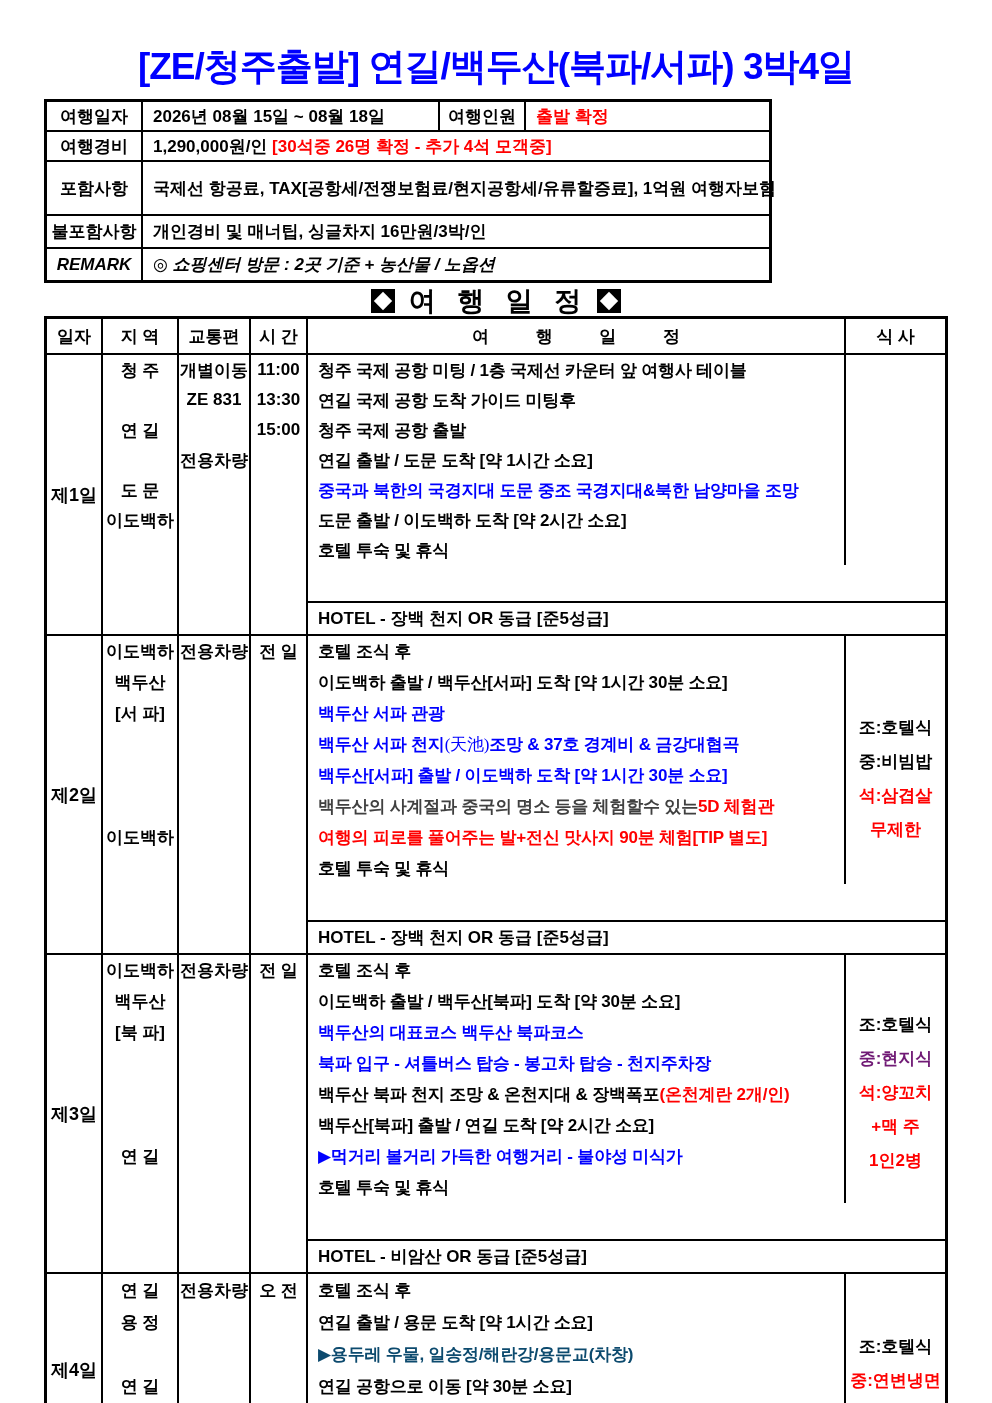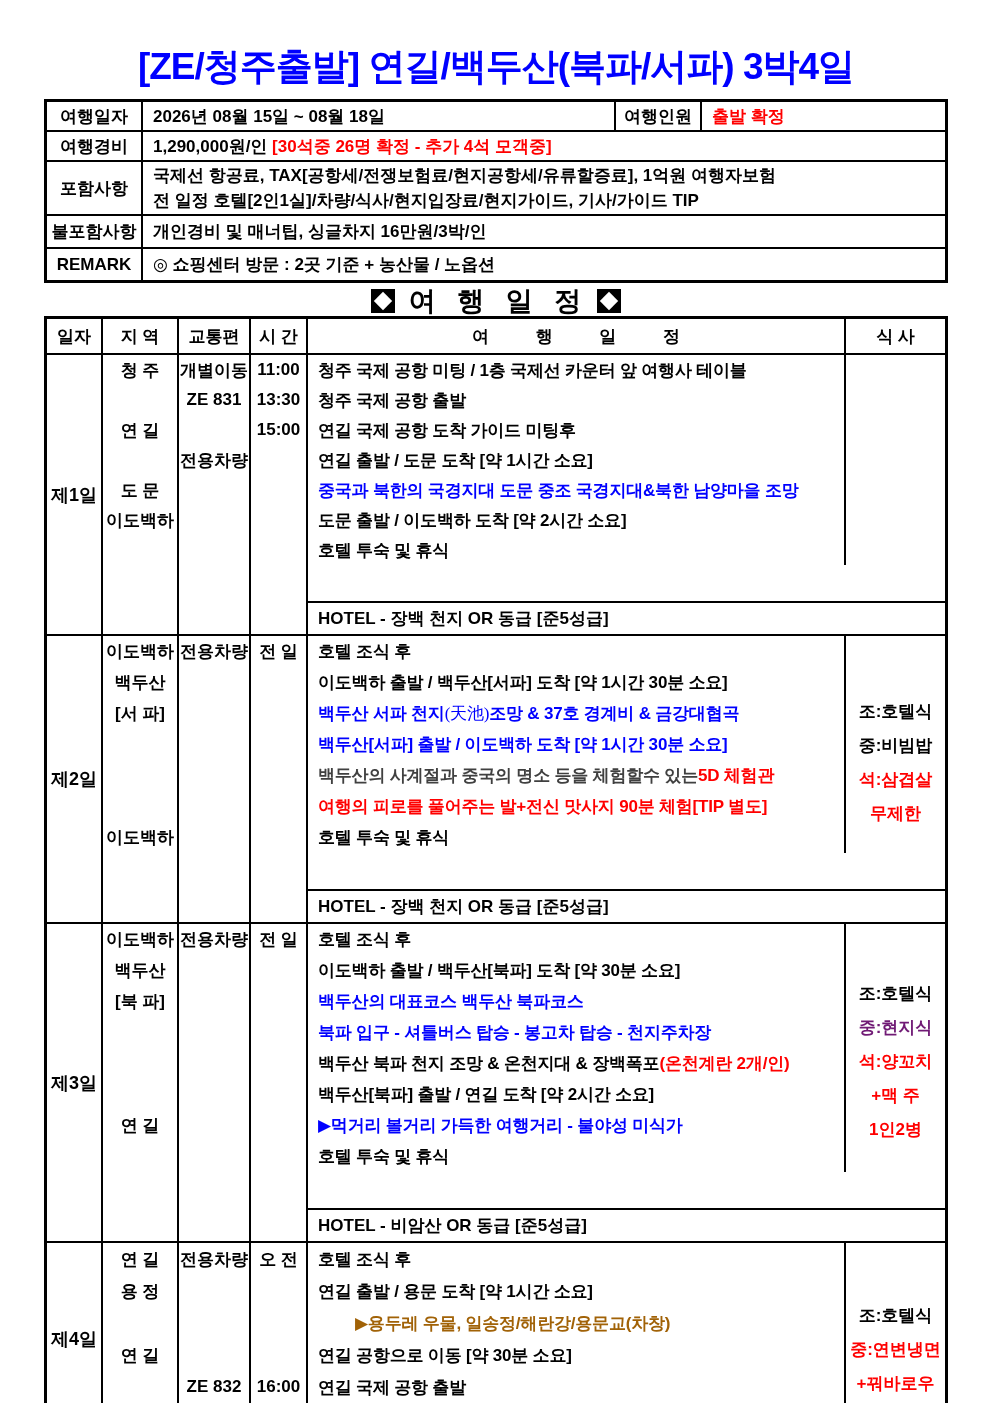--- a/index.html
+++ b/index.html
@@ -1,24 +1,24 @@
 <!DOCTYPE html>
 <html><head>
 <meta charset="utf-8">
 <style>
   html,body{margin:0;padding:0;background:#fff;}
   .page{position:relative;width:992px;height:1403px;background:#ffffff;overflow:hidden;
         font-family:"Liberation Sans","DejaVu Sans",sans-serif;font-weight:bold;color:#000;}
   .title{position:absolute;top:42px;left:0;width:100%;text-align:center;
          font-size:37px;font-weight:800;color:#0000ff;letter-spacing:-1px;white-space:nowrap;}
   
-  .info-table{position:absolute;left:44px;top:99px;width:904px;border:3px solid #000;
+  .info-table{position:absolute;left:44px;top:99px;width:728px;border:3px solid #000;
               box-sizing:border-box;font-size:17px;background:#fff;}
   .irow{display:flex;align-items:stretch;border-bottom:2px solid #000;}
-  .irow:last-child{border-bottom:none;}
+  .irow:last-child{border-bottom:none;font-style:italic;}
   .ilabel{width:96px;flex:0 0 96px;border-right:2px solid #000;display:flex;align-items:center;
           justify-content:center;text-align:center;box-sizing:border-box;white-space:nowrap;}
   .ivalue{flex:1;display:flex;align-items:center;padding-left:10px;white-space:nowrap;box-sizing:border-box;}
   .ilabel2{width:88px;flex:0 0 88px;border-left:2px solid #000;border-right:2px solid #000;
            display:flex;align-items:center;justify-content:center;box-sizing:border-box;white-space:nowrap;}
   .ivalue2{width:243px;flex:0 0 243px;display:flex;align-items:center;padding-left:10px;
            box-sizing:border-box;white-space:nowrap;}
   .r-s{height:28px;}
   .r-m{height:31px;}
   .r-d{height:52px;}
@@ -81,21 +81,20 @@
       <div class="ivalue">
         <span>1,290,000원/인</span>
         <span>&nbsp;</span>
         <span class="red">[30석중 26명 확정 - 추가 4석 모객중]</span>
       </div>
     </div>
     <div class="irow r-d">
       <div class="ilabel">포함사항</div>
       <div class="ivalue col2">
         <div>국제선 항공료, TAX[공항세/전쟁보험료/현지공항세/유류할증료], 1억원 여행자보험</div>
-        <div>전 일정 호텔[2인1실]/차량/식사/현지입장료/현지가이드, 기사/가이드 TIP</div>
       </div>
     </div>
     <div class="irow r-m">
       <div class="ilabel">불포함사항</div>
       <div class="ivalue">개인경비 및 매너팁, 싱글차지 16만원/3박/인</div>
     </div>
     <div class="irow r-m">
       <div class="ilabel">REMARK</div>
       <div class="ivalue">◎ 쇼핑센터 방문 : 2곳 기준 + 농산물 / 노옵션</div>
     </div>
@@ -146,24 +145,24 @@
             <div class="slot" style="height: 30px;"></div>
             <div class="slot" style="height: 30px;"></div>
           </div>
           <div class="main-col">
             <div class="content">
               <div class="itin-col">
                 <div class="itin-line" style="height: 30px;">
                   <span class="c-seg " style="color: rgb(0, 0, 0);">청주 국제 공항 미팅 / 1층 국제선 카운터 앞 여행사 테이블</span>
                 </div>
                 <div class="itin-line" style="height: 30px;">
+                  <span class="c-seg " style="color: rgb(0, 0, 0);">연길 국제 공항 도착 가이드 미팅후</span>
+                </div>
+                <div class="itin-line" style="height: 30px;">
                   <span class="c-seg " style="color: rgb(0, 0, 0);">청주 국제 공항 출발</span>
-                </div>
-                <div class="itin-line" style="height: 30px;">
-                  <span class="c-seg " style="color: rgb(0, 0, 0);">연길 국제 공항 도착 가이드 미팅후</span>
                 </div>
                 <div class="itin-line" style="height: 30px;">
                   <span class="c-seg " style="color: rgb(0, 0, 0);">연길 출발 / 도문 도착 [약 1시간 소요]</span>
                 </div>
                 <div class="itin-line" style="height: 30px;">
                   <span class="c-seg " style="color: rgb(0, 0, 255);">중국과 북한의 국경지대 도문 중조 국경지대&amp;북한 남양마을 조망</span>
                 </div>
                 <div class="itin-line" style="height: 30px;">
                   <span class="c-seg " style="color: rgb(0, 0, 0);">도문 출발 / 이도백하 도착 [약 2시간 소요]</span>
                 </div>
@@ -210,20 +209,23 @@
           <div class="main-col">
             <div class="content">
               <div class="itin-col">
                 <div class="itin-line" style="height: 31px;">
                   <span class="c-seg " style="color: rgb(0, 0, 0);">호텔 조식 후</span>
                 </div>
                 <div class="itin-line" style="height: 31px;">
                   <span class="c-seg " style="color: rgb(0, 0, 0);">이도백하 출발 / 백두산[서파] 도착 [약 1시간 30분 소요]</span>
                 </div>
                 <div class="itin-line" style="height: 31px;">
+                  <span class="c-seg " style="color: rgb(0, 0, 255);">백두산 서파 관광</span>
+                </div>
+                <div class="itin-line" style="height: 31px;">
                   <span class="c-seg " style="color: rgb(0, 0, 255);">백두산 서파 천지</span>
                   <span class="c-seg serif " style="color: rgb(0, 0, 255);">(天池)</span>
                   <span class="c-seg " style="color: rgb(0, 0, 255);">조망 &amp; 37호 경계비 &amp; 금강대협곡</span>
                 </div>
                 <div class="itin-line" style="height: 31px;">
                   <span class="c-seg " style="color: rgb(0, 0, 255);">백두산[서파] 출발 / 이도백하 도착 [약 1시간 30분 소요]</span>
                 </div>
                 <div class="itin-line" style="height: 31px;">
                   <span class="c-seg " style="color: #404040;">백두산의 사계절과 중국의 명소 등을 체험할수 있는 </span>
                   <span class="c-seg " style="color: rgb(255, 0, 0);">5D 체험관</span>
@@ -350,21 +352,21 @@
           <div class="main-col">
             <div class="content">
               <div class="itin-col">
                 <div class="itin-line" style="height: 32px;">
                   <span class="c-seg " style="color: rgb(0, 0, 0);">호텔 조식 후</span>
                 </div>
                 <div class="itin-line" style="height: 32px;">
                   <span class="c-seg " style="color: rgb(0, 0, 0);">연길 출발 / 용문 도착 [약 1시간 소요]</span>
                 </div>
                 <div class="itin-line" style="height: 32px;">
-                  <span class="c-seg " style="color: #a16207; margin-left: 37px;">▶용두레 우물, 일송정/해란강/용문교(차창)</span>
+                  <span class="c-seg " style="color: #0c4a6e;">▶용두레 우물, 일송정/해란강/용문교(차창)</span>
                 </div>
                 <div class="itin-line" style="height: 32px;">
                   <span class="c-seg " style="color: rgb(0, 0, 0);">연길 공항으로 이동 [약 30분 소요]</span>
                 </div>
                 <div class="itin-line" style="height: 32px;">
                   <span class="c-seg " style="color: rgb(0, 0, 0);">연길 국제 공항 출발</span>
                 </div>
                 <div class="itin-line" style="height: 32px;">
                   <span class="c-seg " style="color: rgb(0, 0, 0);">청주 국제 공항 도착</span>
                 </div>

